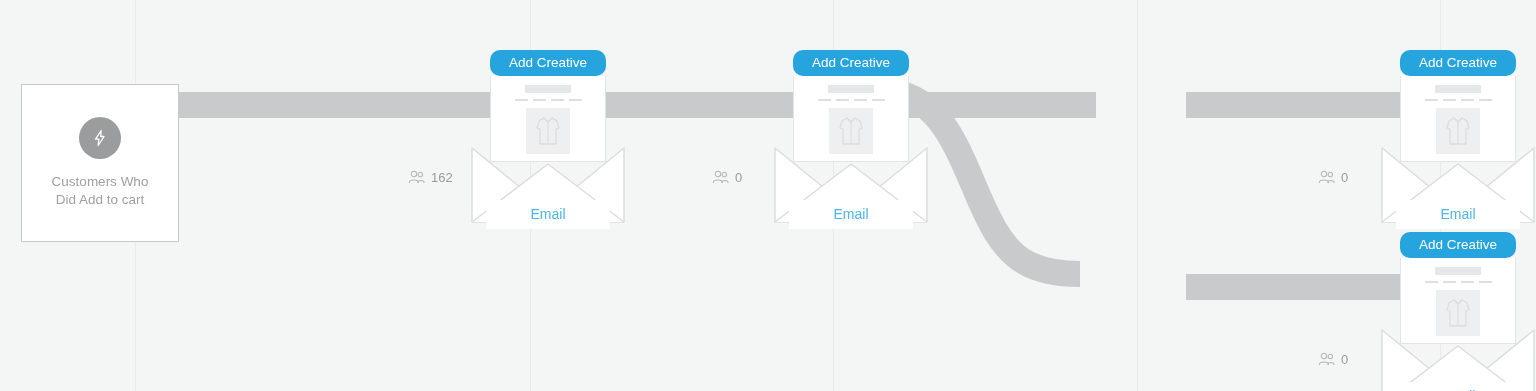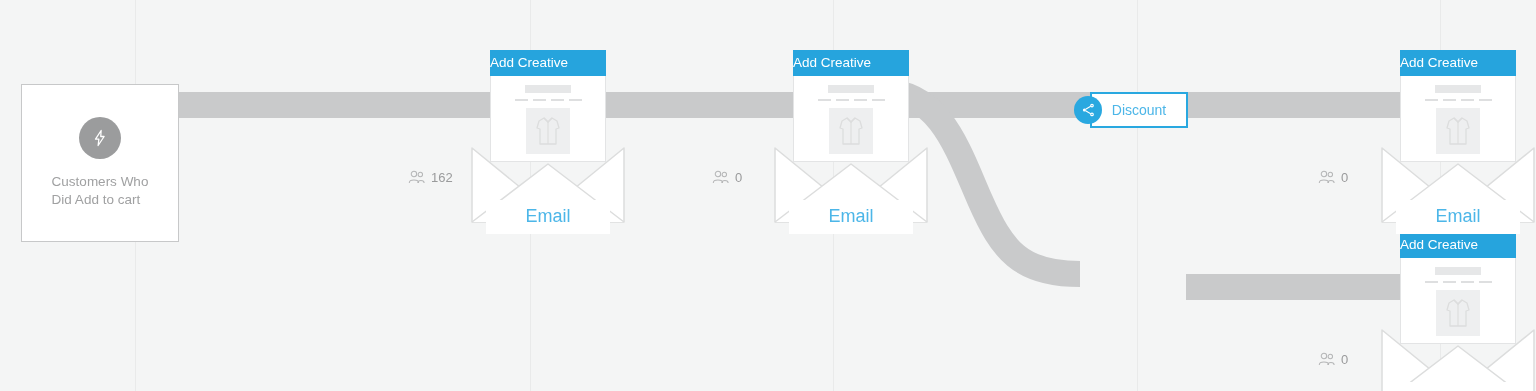--- a/index.html
+++ b/index.html
@@ -73,37 +73,40 @@
     background: #9b9c9d;
     display: flex;
     align-items: center;
     justify-content: center;
     margin-bottom: 14px;
   }
   .trigger-label {
     color: #a0a1a2;
     font-size: 13.5px;
     line-height: 1.35;
+    text-align: center;
     white-space: pre-line;
   }
 
   
   .email-node {
     position: absolute;
     width: 116px;
   }
   .creative-head {
     position: relative;
     z-index: 3;
     background: #26a4dd;
     color: #ffffff;
     font-size: 13.5px;
+    text-align: center;
     padding: 5px 0 6px;
     width: 100%;
     box-sizing: border-box;
+    border-radius: 10px;
   }
   .creative-body {
     position: relative;
     z-index: 3;
     background: #ffffff;
     border: 1px solid #e3e4e5;
     border-top: none;
     box-sizing: border-box;
     height: 86px;
     display: flex;
@@ -144,21 +147,21 @@
     height: 92px;
     z-index: 2;
   }
   .email-tab {
     position: absolute;
     left: -4px;
     top: 150px;
     width: 124px;
     background: #ffffff;
     color: #4cb6e8;
-    font-size: 18px;
+    font-size: 14px;
     text-align: center;
     padding: 6px 0 7px;
     z-index: 4;
     box-sizing: border-box;
   }
 
   
   .split {
     position: absolute;
     height: 36px;
@@ -356,26 +359,15 @@
         </svg>
       </div>
     </div>
     <svg class="envelope" viewBox="0 0 156 92">
       <path d="M2 90 L2 16 L78 78 L154 16 L154 90 Z" fill="#ffffff" stroke="#dcdddd" stroke-width="1.5" stroke-linejoin="round"></path>
       <path d="M2 90 L78 32 L154 90" fill="#ffffff" stroke="#dcdddd" stroke-width="1.5" stroke-linejoin="round"></path>
     </svg>
     <div class="email-tab">Email</div>
   </div>
 
-  <div class="split" style="left:1090px; top:92px; width:98px;">
-    <div class="split-badge">
-      <svg width="16" height="16" viewBox="0 0 20 20">
-        <circle cx="5.5" cy="10" r="1.9" fill="#ffffff"></circle>
-        <circle cx="15" cy="4.5" r="1.6" fill="none" stroke="#ffffff" stroke-width="1.4"></circle>
-        <circle cx="15" cy="15.5" r="1.6" fill="none" stroke="#ffffff" stroke-width="1.4"></circle>
-        <path d="M7 9 L13.4 5.3 M7 11 L13.4 14.7" stroke="#ffffff" stroke-width="1.3"></path>
-      </svg>
-    </div>
-    <span>Discount</span>
-  </div>
 
 
 </div>
 
 </body></html>

